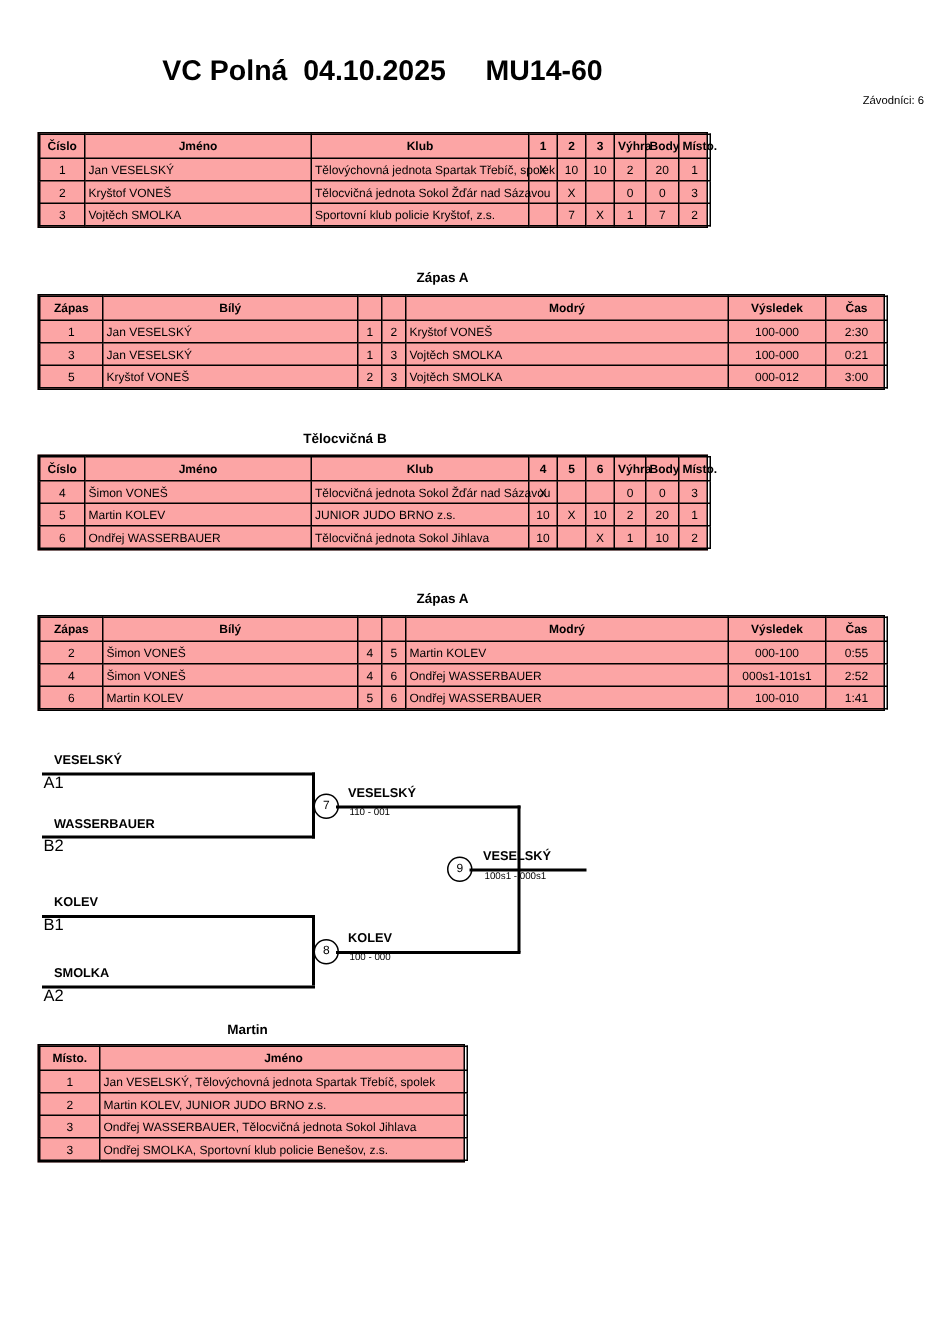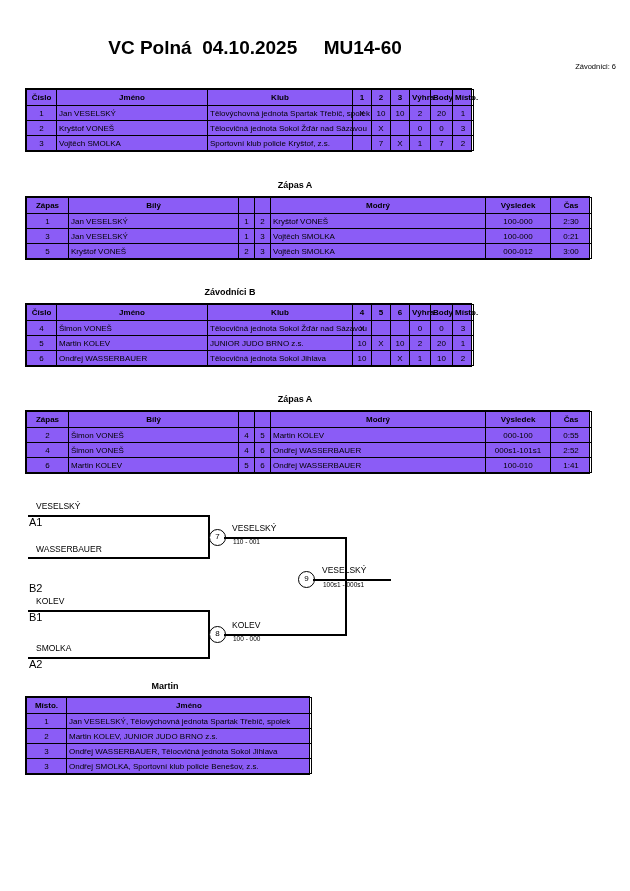--- a/index.html
+++ b/index.html
@@ -51,21 +51,21 @@
   }
   .section-caption.narrow {
     width: 330px;
   }
 
   
   .tbl {
     position: absolute;
     border: 1.6px solid #000;
     box-sizing: border-box;
-    background: #8b5cf6;
+    background: #fca5a5;
   }
   .tbl table {
     border-collapse: collapse;
     width: 100%;
     table-layout: fixed;
   }
   .tbl td, .tbl th {
     border: 0.8px solid #000;
     font-size: 8px;
     font-weight: normal;
@@ -111,21 +111,21 @@
   }
   .bk-line {
     position: absolute;
     background: #000;
   }
   .bk-h { height: 1.6px; }
   .bk-v { width: 1.6px; }
   .bk-name {
     position: absolute;
     font-size: 8.5px;
-    font-weight: normal;
+    font-weight: bold;
     white-space: nowrap;
   }
   .bk-seed {
     position: absolute;
     font-size: 11px;
     white-space: nowrap;
   }
   .bk-score {
     position: absolute;
     font-size: 6.5px;
@@ -270,21 +270,21 @@
         <td class="c">2</td>
         <td class="c">3</td>
         <td class="l bold">Vojtěch SMOLKA</td>
         <td class="c">000-012</td>
         <td class="c">3:00</td>
       </tr>
     </tbody>
   </table>
 </div>
 
-<div class="section-caption" style="top:287px;">Závodníci B</div>
+<div class="section-caption" style="top:287px;">Tělocvičná B</div>
 
 <div class="tbl" style="left:25px; top:303px; width:447px;">
   <table>
     <colgroup>
       <col style="width:30px">
         <col style="width:151px">
         <col style="width:145px">
       <col style="width:19px">
         <col style="width:19px">
         <col style="width:19px">
@@ -404,21 +404,21 @@
 </div>
 
 <div class="bracket">
 
   <div class="bk-name" style="left:36px; top:6px;">VESELSKÝ</div>
   <div class="bk-line bk-h" style="left:28px; top:20px; width:182px;"></div>
   <div class="bk-seed" style="left:29px; top:21px;">A1</div>
 
   <div class="bk-name" style="left:36px; top:49px;">WASSERBAUER</div>
   <div class="bk-line bk-h" style="left:28px; top:62px; width:182px;"></div>
-  <div class="bk-seed" style="left:29px; top:63px;margin-top:24px;">B2</div>
+  <div class="bk-seed" style="left:29px; top:63px;">B2</div>
 
   <div class="bk-line bk-v" style="left:208px; top:20px; height:44px;"></div>
 
   <div class="bk-node" style="left:209px; top:34px;">7</div>
   <div class="bk-name" style="left:232px; top:28px;">VESELSKÝ</div>
   <div class="bk-line bk-h" style="left:224px; top:42px; width:123px;"></div>
   <div class="bk-score" style="left:233px; top:43px;">110 - 001</div>
 
   <div class="bk-name" style="left:36px; top:101px;">KOLEV</div>
   <div class="bk-line bk-h" style="left:28px; top:115px; width:182px;"></div>

